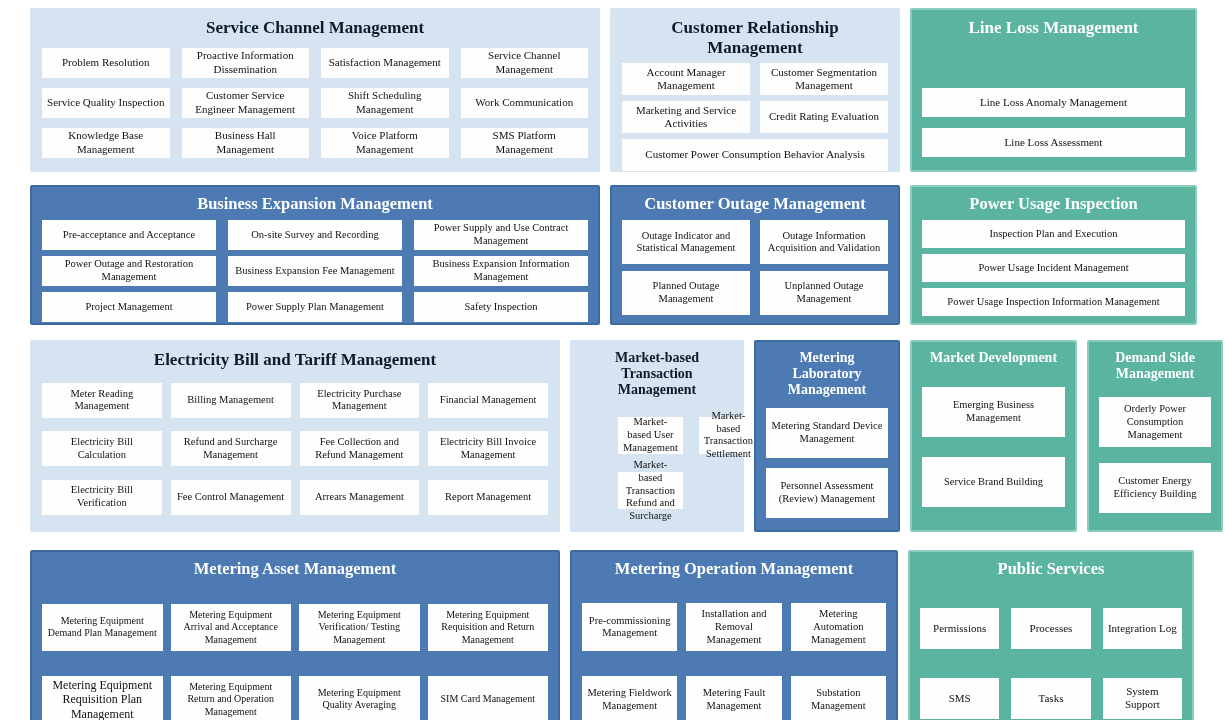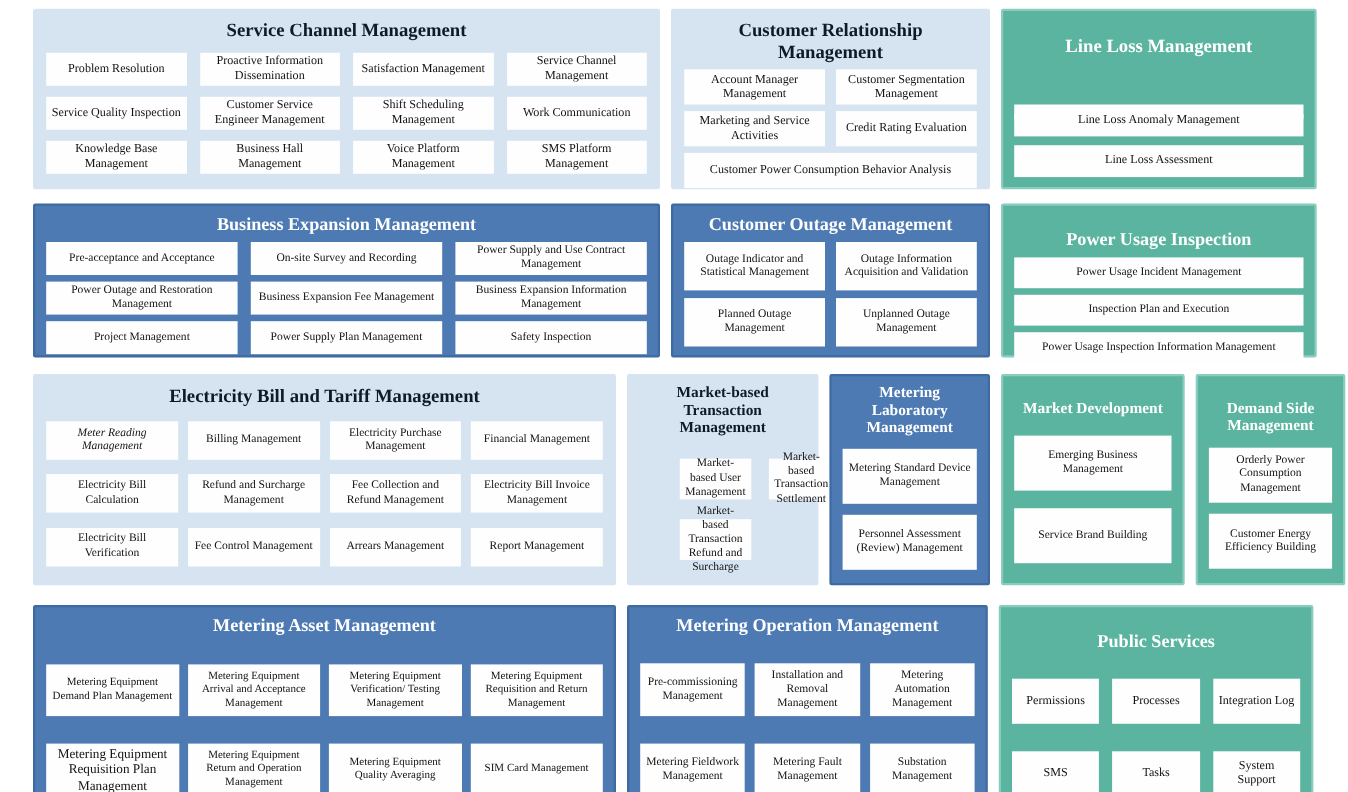--- a/index.html
+++ b/index.html
@@ -37,21 +37,21 @@
     background: #d6e4f1;
   }
   .panel.blue {
     background: #4d7ab3;
     border: 2px solid #3d6aa0;
     padding: 6px 10px 8px;
   }
   .panel.teal {
     background: #5ab4a0;
     border: 2px solid #8accbd;
-    padding: 20px 10px 8px;
+    padding: 6px 10px 8px;
   }
   .panel-title {
     text-align: center;
     font-weight: bold;
     color: #0d1b29;
     line-height: 1.15;
     margin: 2px 0 6px;
     flex: 0 0 auto;
   }
   .panel.blue .panel-title,
@@ -137,31 +137,31 @@
         <div class="box-grid" style="grid-template-columns: repeat(2, 1fr); grid-auto-rows: 44px; column-gap: 10px;">
           <div class="module-box" style="font-size: 10.5px;">Outage Indicator and Statistical Management</div>
           <div class="module-box" style="font-size: 10.5px;">Outage Information Acquisition and Validation</div>
           <div class="module-box" style="font-size: 10.5px;">Planned Outage Management</div>
           <div class="module-box" style="font-size: 10.5px;">Unplanned Outage Management</div>
         </div>
       </div>
       <div class="panel teal" style="width: 287px; height: 100%;">
         <div class="panel-title" style="font-size: 16.5px;">Power Usage Inspection</div>
         <div class="box-grid" style="grid-template-columns: repeat(1, 1fr); grid-auto-rows: 28px; column-gap: 10px;">
+          <div class="module-box" style="font-size: 10.5px;">Inspection Plan and Execution</div>
           <div class="module-box" style="font-size: 10.5px;">Power Usage Incident Management</div>
-          <div class="module-box" style="font-size: 10.5px;">Inspection Plan and Execution</div>
           <div class="module-box" style="font-size: 10.5px;">Power Usage Inspection Information Management</div>
         </div>
       </div>
     </div>
     <div class="panel-row" style="height: 192px; margin-bottom: 18px;">
       <div class="panel light" style="width: 530px; height: 100%;">
         <div class="panel-title" style="font-size: 17px;">Electricity Bill and Tariff Management</div>
         <div class="box-grid" style="grid-template-columns: repeat(4, 1fr); grid-auto-rows: 35px; column-gap: 9px;">
-          <div class="module-box" style="font-size: 10.5px; font-style: italic;">Meter Reading Management</div>
+          <div class="module-box" style="font-size: 10.5px;">Meter Reading Management</div>
           <div class="module-box" style="font-size: 10.5px;">Billing Management</div>
           <div class="module-box" style="font-size: 10.5px;">Electricity Purchase Management</div>
           <div class="module-box" style="font-size: 10.5px;">Financial Management</div>
           <div class="module-box" style="font-size: 10.5px;">Electricity Bill Calculation</div>
           <div class="module-box" style="font-size: 10.5px;">Refund and Surcharge Management</div>
           <div class="module-box" style="font-size: 10.5px;">Fee Collection and Refund Management</div>
           <div class="module-box" style="font-size: 10.5px;">Electricity Bill Invoice Management</div>
           <div class="module-box" style="font-size: 10.5px;">Electricity Bill Verification</div>
           <div class="module-box" style="font-size: 10.5px;">Fee Control Management</div>
           <div class="module-box" style="font-size: 10.5px;">Arrears Management</div>

